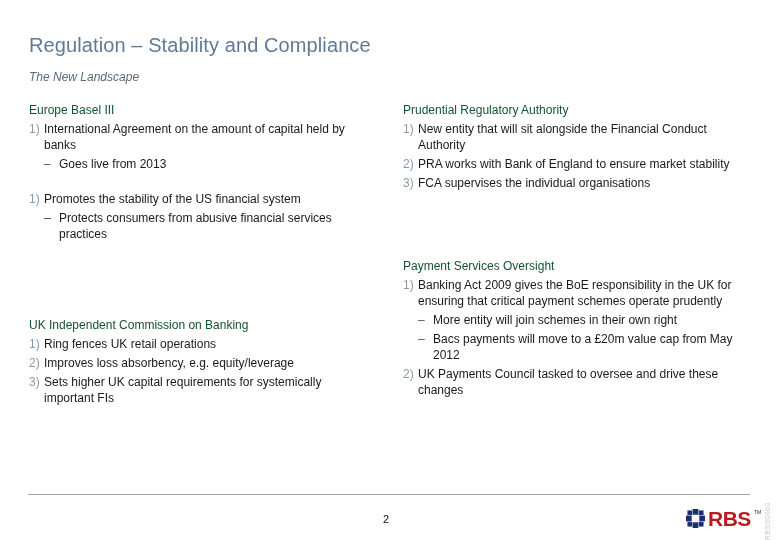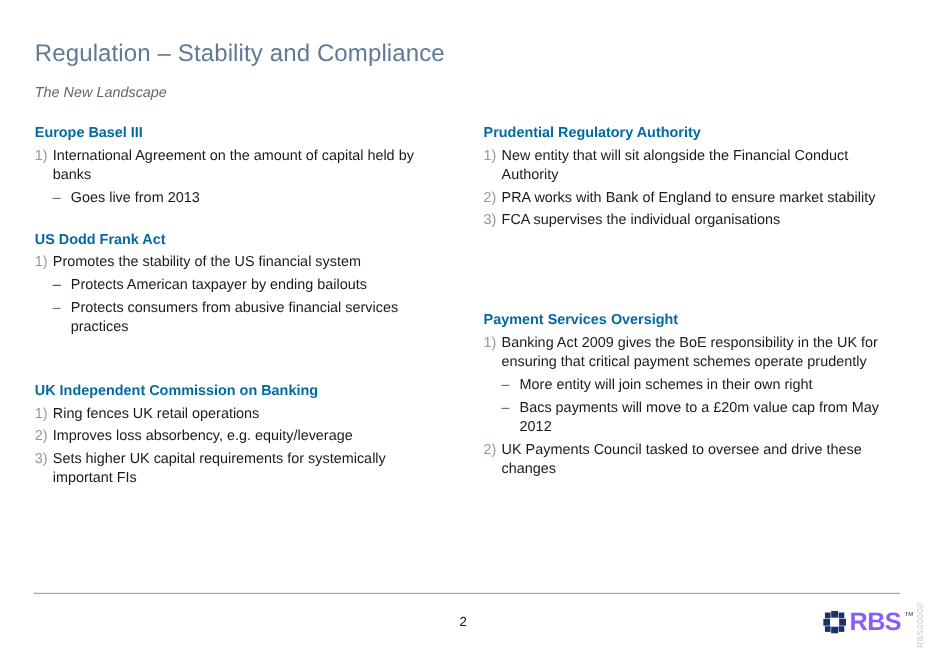--- a/index.html
+++ b/index.html
@@ -1,30 +1,30 @@
 <!DOCTYPE html>
 <html><head>
 <meta charset="utf-8">
 <style>
   * { margin:0; padding:0; box-sizing:border-box; }
   html, body { width:780px; height:540px; background:#ffffff; overflow:hidden; }
   body { position:relative; font-family:"Liberation Sans", sans-serif; color:#1a1a1a; }
   .title { position:absolute; left:29px; top:34px; font-size:20px; color:#5e7a97; letter-spacing:0.1px; }
   .subtitle { position:absolute; left:29px; top:70px; font-size:12px; color:#5a6a78;font-style:italic; }
   .section { position:absolute; font-size:12px; line-height:16px; }
-  .section h3 { font-size:12px; font-weight:bold; color:#0369a1; margin-bottom:3px; line-height:16px; }
+  .section h3 { font-size:12px; font-weight:normal; color:#14532d; margin-bottom:3px; line-height:16px; }
   .item { position:relative; padding-left:15px; margin-bottom:3px; }
   .item .num { position:absolute; left:0; top:0; color:#8a9aa8; }
   .sub { position:relative; padding-left:30px; margin-bottom:3px; }
   .sub .dash { position:absolute; left:15px; top:0; color:#555; }
   .footer-rule { position:absolute; left:28px; top:494px; width:722px; height:1px; background:#a7a7a7; }
   .page-num { position:absolute; left:383px; top:513px; font-size:11px; color:#111; }
   .logo { position:absolute; left:686px; top:508px; display:flex; align-items:center; gap:3px; }
   .logo-mark { width:19px; height:19px; }
-  .logo-text { font-size:21px; font-weight:bold; color:#8b5cf6; letter-spacing:-0.5px; line-height:21px; }
+  .logo-text { font-size:21px; font-weight:bold; color:#b91c1c; letter-spacing:-0.5px; line-height:21px; }
   .logo-tm { font-size:5px; color:#1b2f6e; align-self:flex-start; margin-top:1px; }
   .ref { position:absolute; left:764px; top:540px; transform-origin:0 0; transform:rotate(-90deg); font-size:7px; color:#c8c8c8; letter-spacing:0.5px; white-space:nowrap; }
 </style>
 </head>
 <body>
 
 <div class="title">Regulation – Stability and Compliance</div>
 <div class="subtitle">The New Landscape</div>
 
 <div class="section" style="left:29px; top:102px; width:335px;">
@@ -33,31 +33,29 @@
     <span class="num">1)</span>
     <span>International Agreement on the amount of capital held by banks</span>
   </div>
   <div class="sub">
     <span class="dash">–</span>
     <span>Goes live from 2013</span>
   </div>
 </div>
 
 <div class="section" style="left:29px; top:191px; width:335px;">
-  <h3>US Dodd Frank Act</h3>
   <div class="item">
     <span class="num">1)</span>
     <span>Promotes the stability of the US financial system</span>
   </div>
   <div class="sub">
     <span class="dash">–</span>
   </div>
   <div class="sub">
     <span class="dash">–</span>
-    <span>Protects American taxpayer by ending bailouts</span>
   </div>
   <div class="sub">
     <span class="dash">–</span>
     <span>Protects consumers from abusive financial services practices</span>
   </div>
 </div>
 
 <div class="section" style="left:29px; top:317px; width:335px;">
   <h3>UK Independent Commission on Banking</h3>
   <div class="item">

